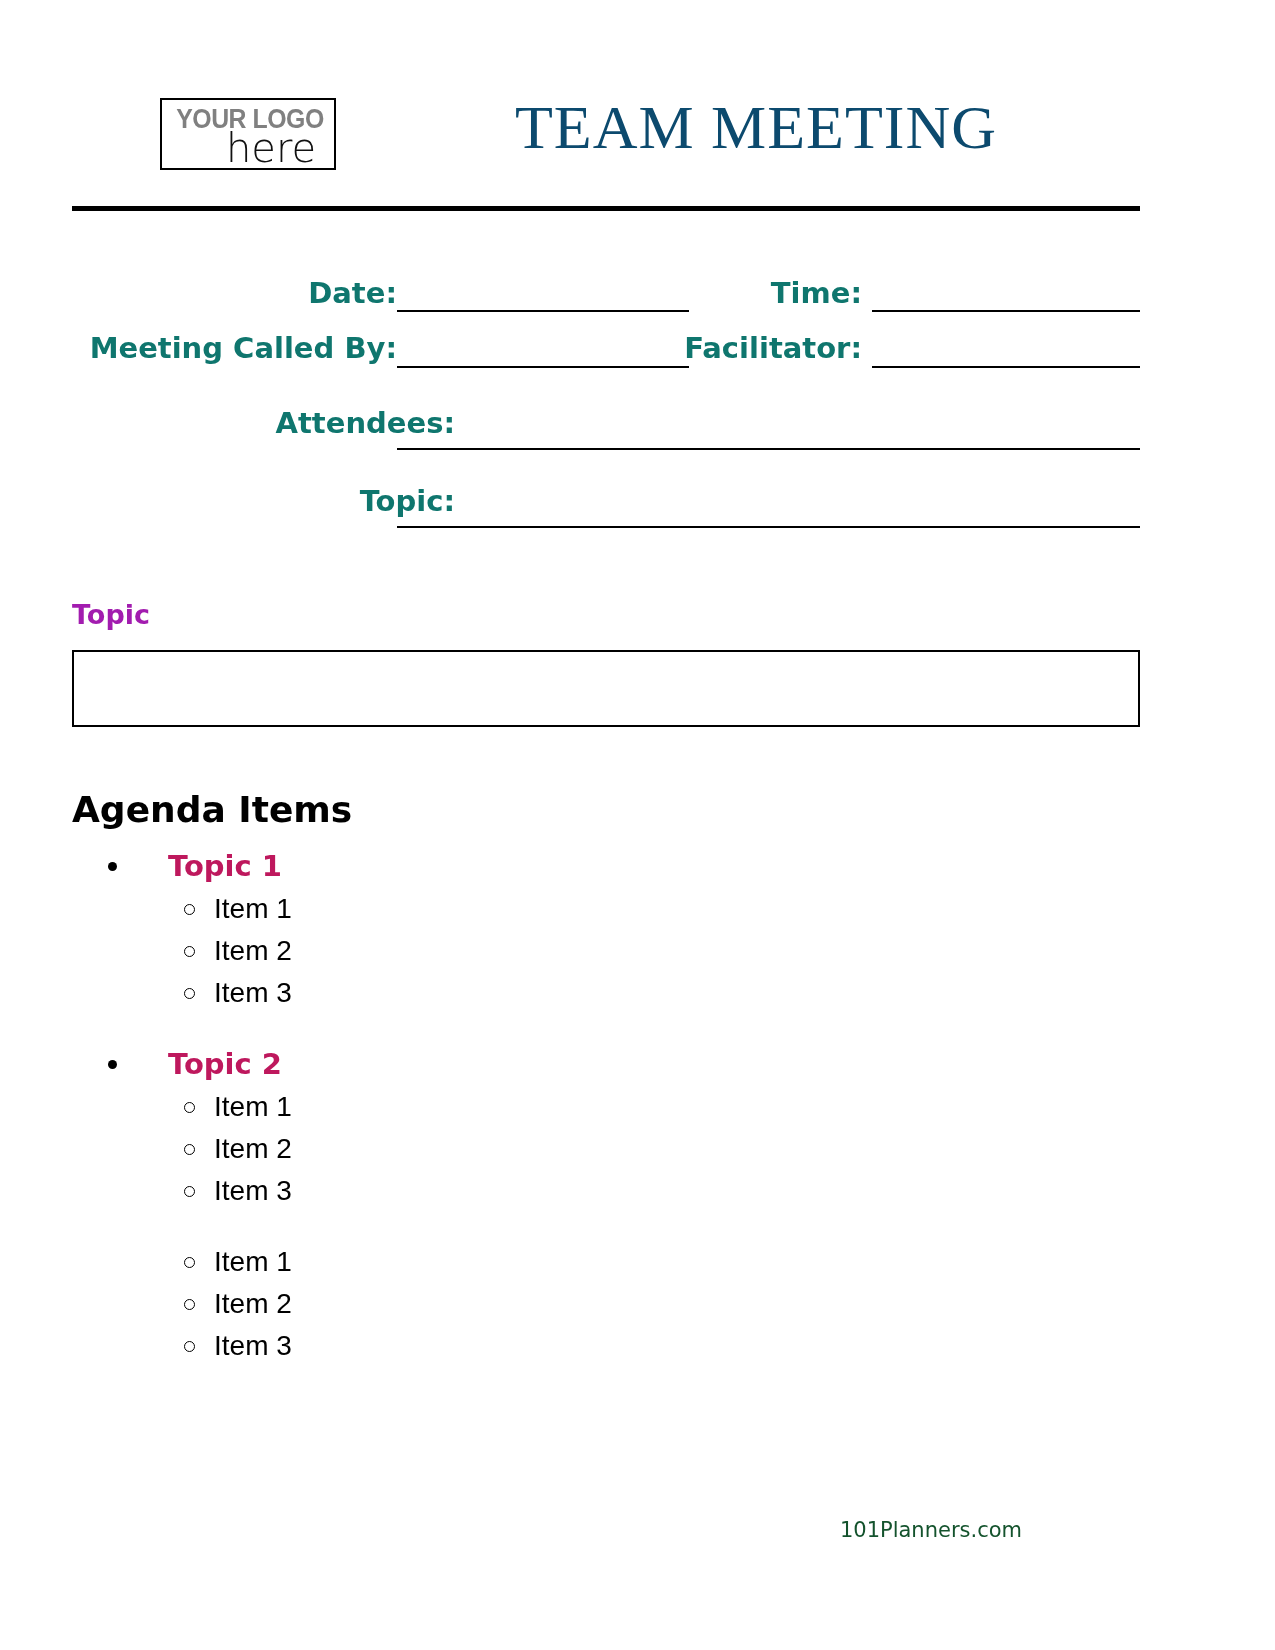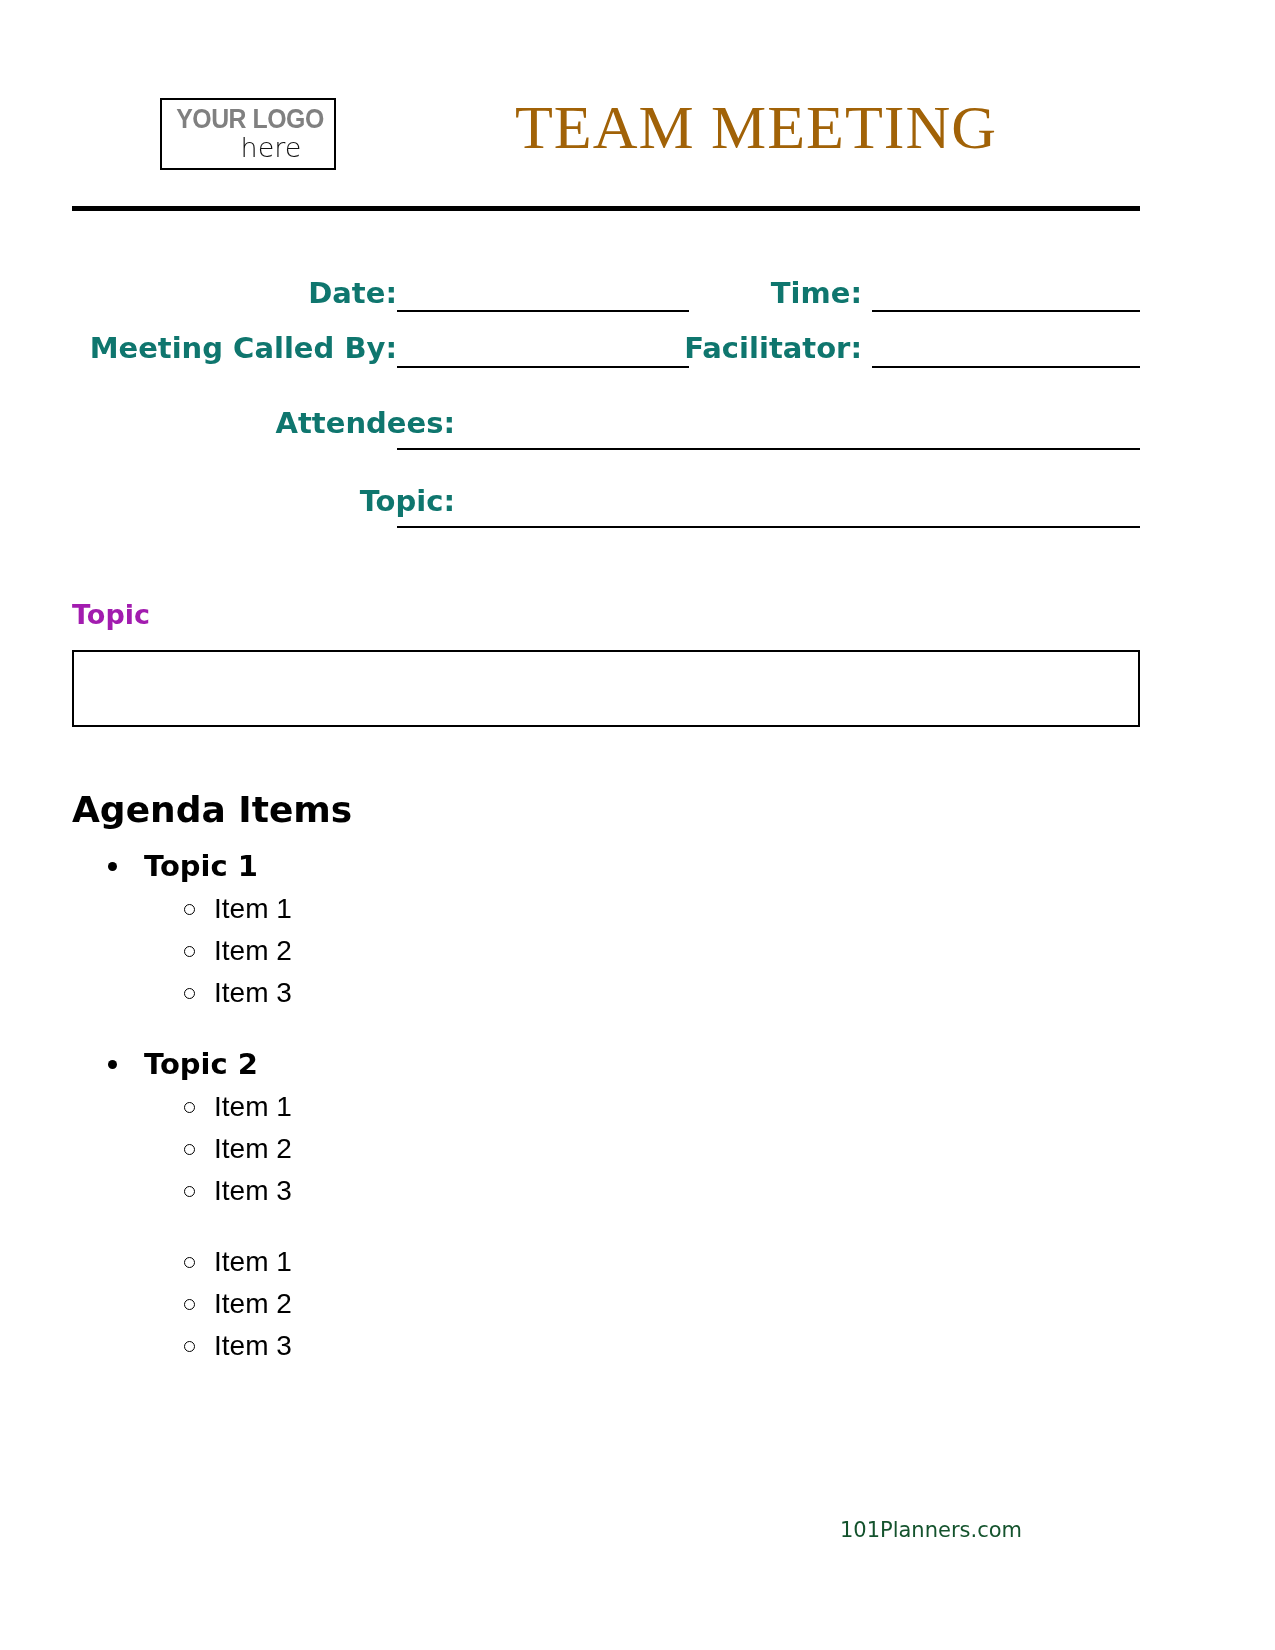--- a/index.html
+++ b/index.html
@@ -57,37 +57,37 @@
     transform: scaleX(0.92);
   }
   .logo-bottom {
     position: absolute;
     left: 0;
     top: 30px;
     width: 176px;
     text-align: center;
     font-family: "DejaVu Sans", sans-serif;
     font-weight: 300;
-    font-size: 27px;
+    font-size: 40px;
     color: #111;
     line-height: 36px;
     padding-left: 42px;
     box-sizing: border-box;
   }
   .title {
     position: absolute;
     left: 300px;
     top: 0px;
     width: 768px;
     text-align: center;
     font-family: "Liberation Serif", serif;
     font-size: 62px;
     font-weight: normal;
     letter-spacing: 1px;
-    color: #a16207;
+    color: #0c4a6e;
     line-height: 74px;
     white-space: nowrap;
   }
 
   .rule {
     position: absolute;
     left: 72px;
     top: 206px;
     width: 1068px;
     height: 5px;
@@ -189,21 +189,22 @@
     width: 9px;
     height: 9px;
     border-radius: 50%;
     background: #000;
   }
   .topic-label {
     font-family: "DejaVu Sans", sans-serif;
     font-weight: bold;
     font-size: 29px;
     line-height: 43px;
-    color: #000000;
+    color: #be185d;
+    margin-left: 24px;
   }
   .item-row {
     position: relative;
     height: 42px;
     padding-left: 142px;
   }
   .item-bullet {
     position: absolute;
     left: 112px;
     top: 16px;

